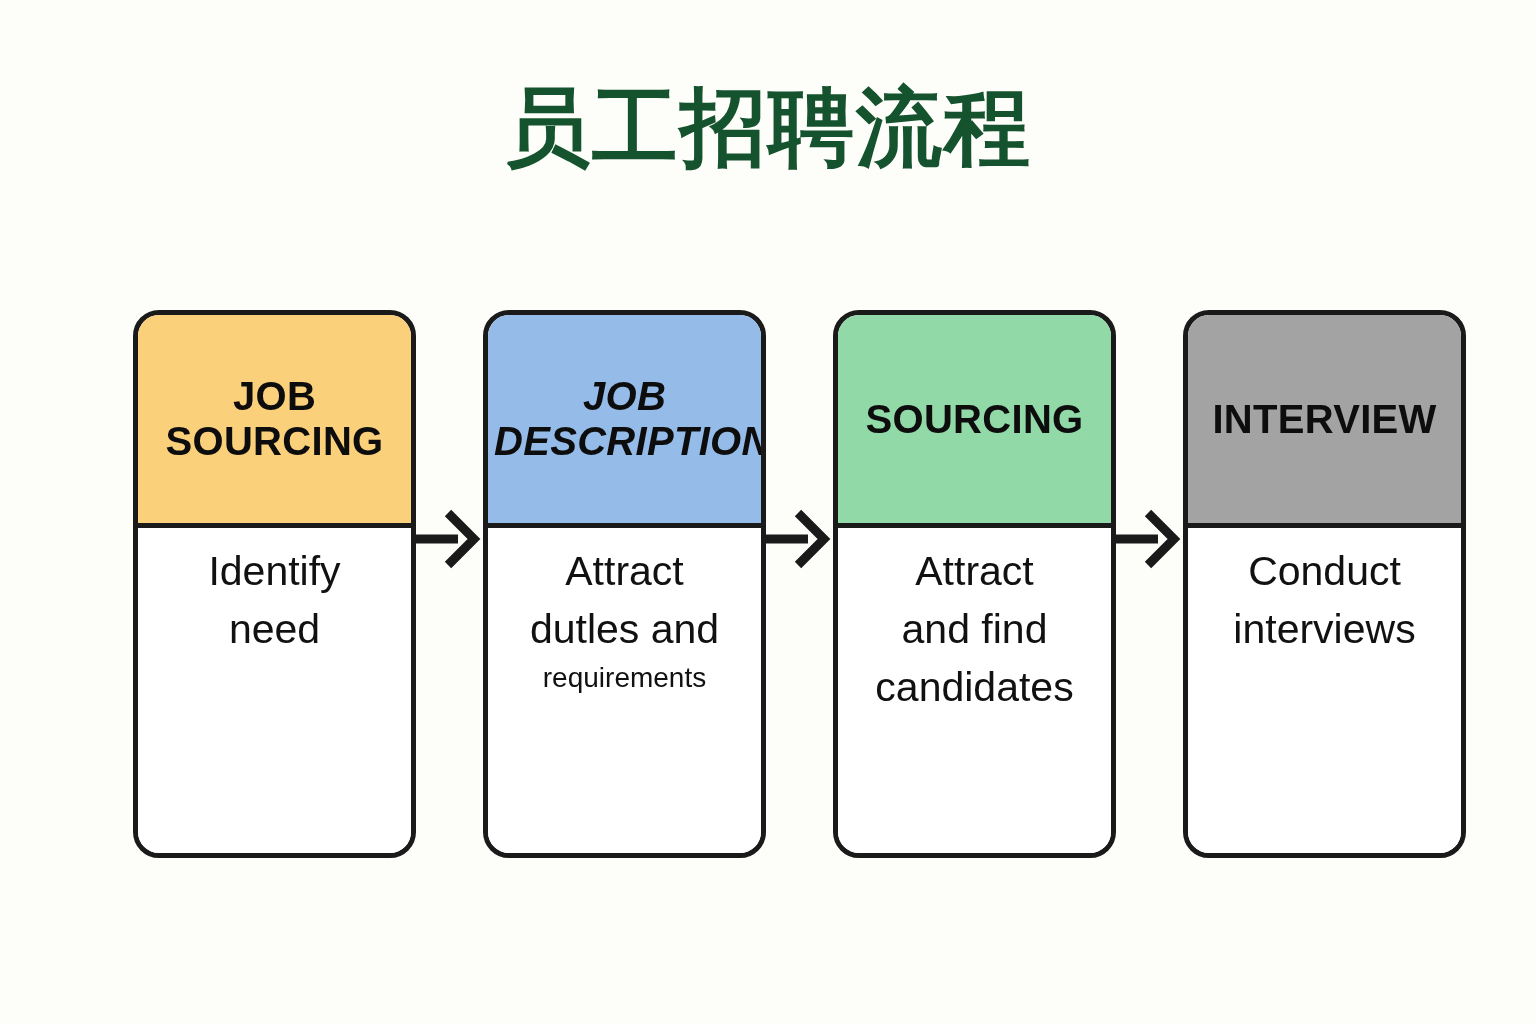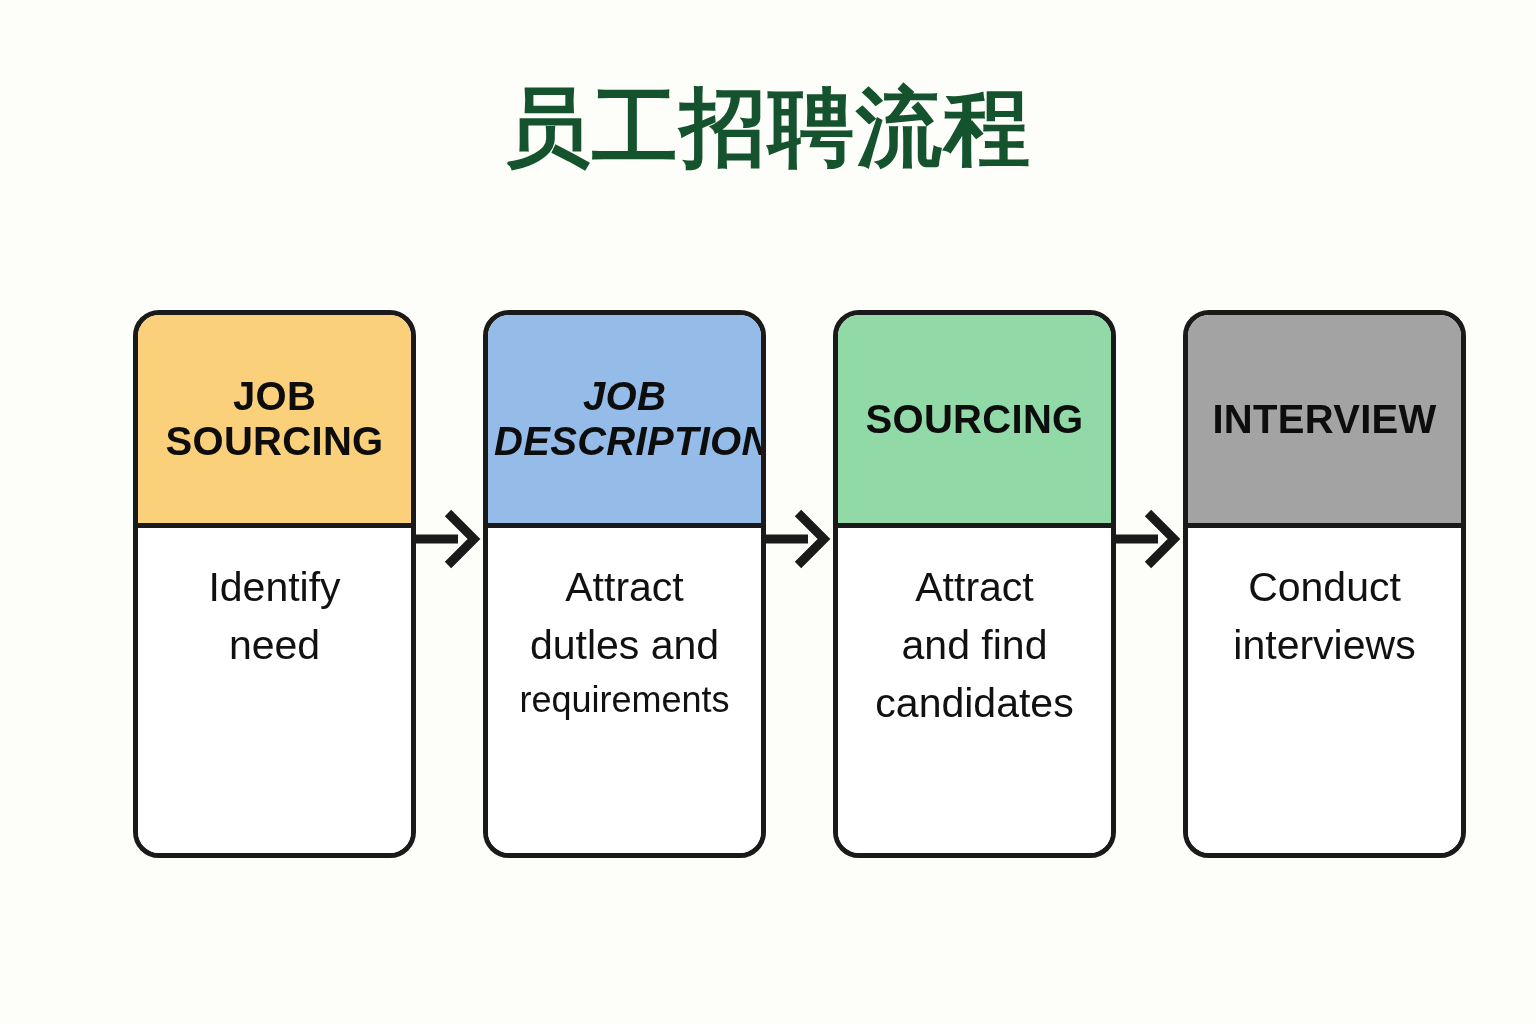--- a/index.html
+++ b/index.html
@@ -89,36 +89,36 @@
     font-style: italic;
   }
   .hl1 { display: block; }
   .hl2 { display: block; }
 
   .card-body {
     flex: 1 1 auto;
     display: flex;
     align-items: flex-start;
     justify-content: center;
-    padding-top: 30px;
+    padding-top: 14px;
     background: #ffffff;
   }
 
   .card-body-text {
     font-size: 41px;
     line-height: 1.42;
     color: #111111;
     text-align: center;
     font-weight: 400;
     width: 100%;
     padding: 0 4px;
     box-sizing: border-box;
   }
   .bl { display: block; }
-  .bl.small { font-size: 36px; }
+  .bl.small { font-size: 28px; }
 
   
   .arrow {
     position: absolute;
     top: 192px;
     width: 68px;
     height: 74px;
     pointer-events: none;
   }
   .arrow.a0 { left: 281px; }

